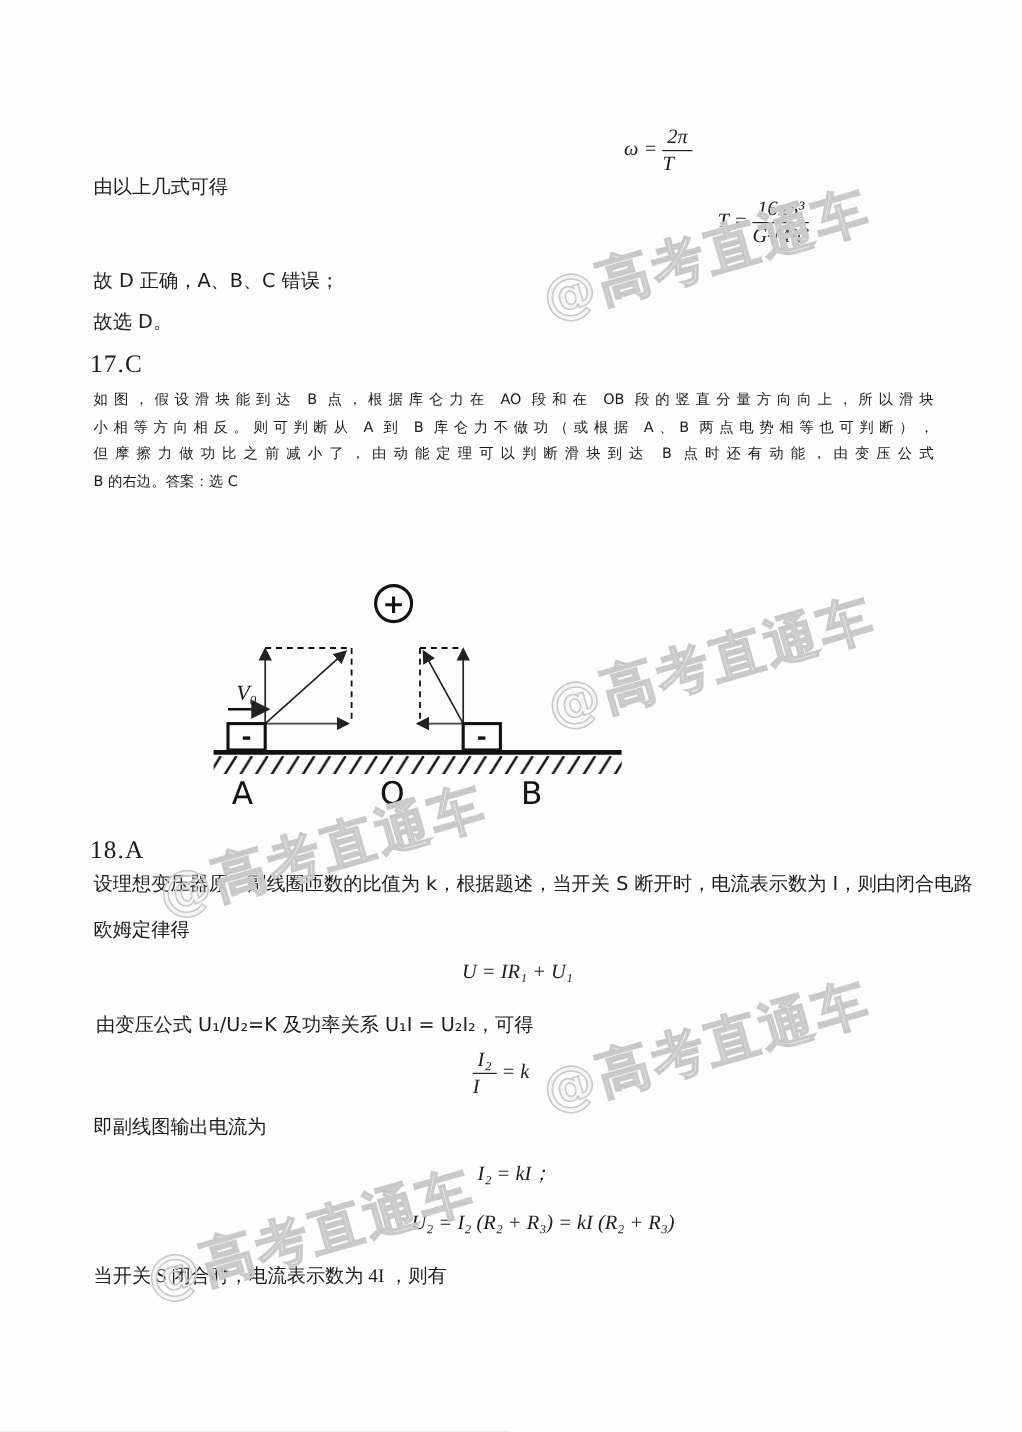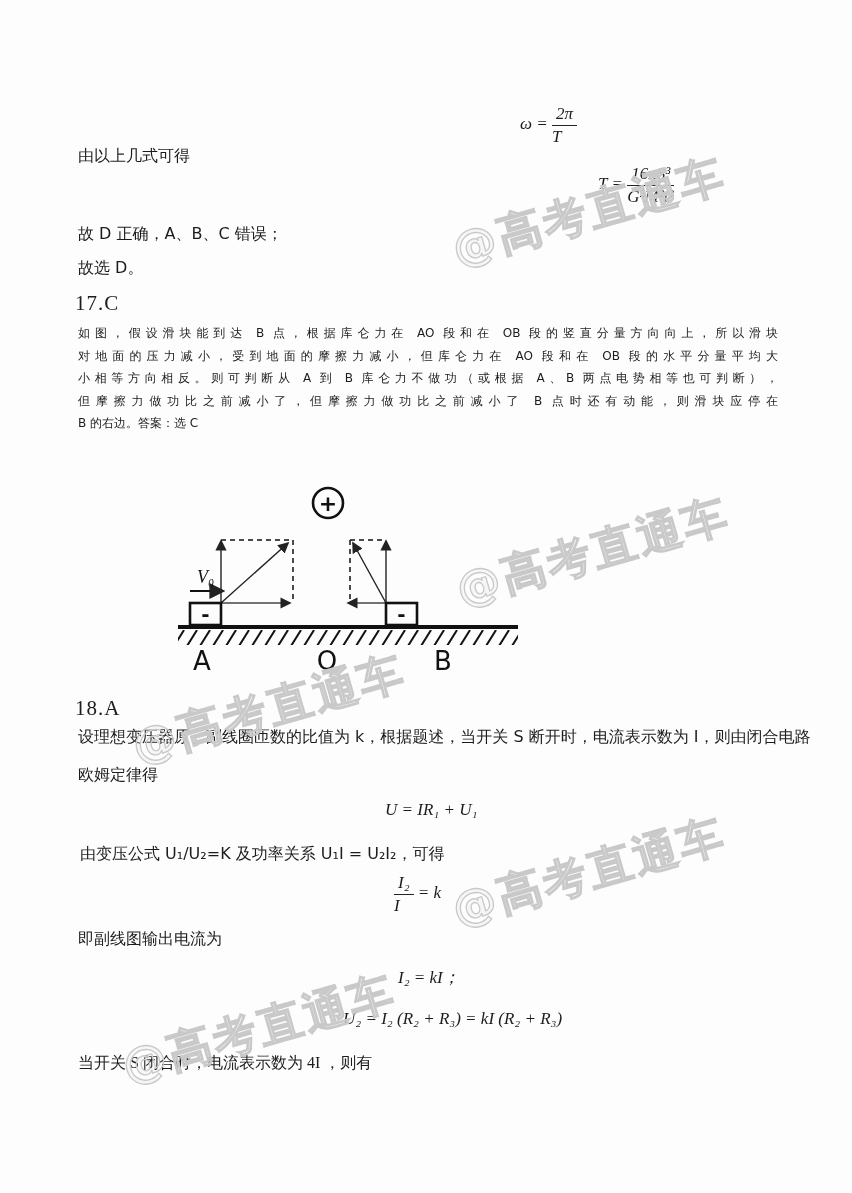--- a/index.html
+++ b/index.html
@@ -52,23 +52,22 @@
     </span>
   </div>
 
   <div class="line" style="left:78px;top:224px;">故 D 正确，A、B、C 错误；</div>
   <div class="line" style="left:78px;top:258px;">故选 D。</div>
 
   <div class="qnum" style="left:75px;top:291px;">17.C</div>
 
   <div class="para">
     <div class="pline just">如图，假设滑块能到达 B 点，根据库仑力在 AO 段和在 OB 段的竖直分量方向向上，所以滑块</div>
-    <div class="pline just">对地面的压力减小，受到地面的摩擦力减小，但库仑力在 AO 段和在 OB 段的水平分量平均大</div>
     <div class="pline just">小相等方向相反。则可判断从 A 到 B 库仑力不做功（或根据 A、B 两点电势相等也可判断），</div>
-    <div class="pline just">但摩擦力做功比之前减小了，但摩擦力做功比之前减小了 B 点时还有动能，则滑块应停在</div>
+    <div class="pline just">但摩擦力做功比之前减小了，由动能定理可以判断滑块到达 B 点时还有动能，由变压公式</div>
     <div class="pline">B 的右边。答案：选 C</div>
   </div>
 
   <div class="svgwrap">
     <svg width="380" height="210" viewBox="0 0 380 210">
       <defs>
         <marker id="arr" viewBox="0 0 10 10" refX="8.5" refY="5" markerWidth="8" markerHeight="8" orient="auto-start-reverse">
           <path d="M0,0 L10,5 L0,10 z" fill="#222"></path>
         </marker>
         <pattern id="hatch" width="13" height="16" patternUnits="userSpaceOnUse">

